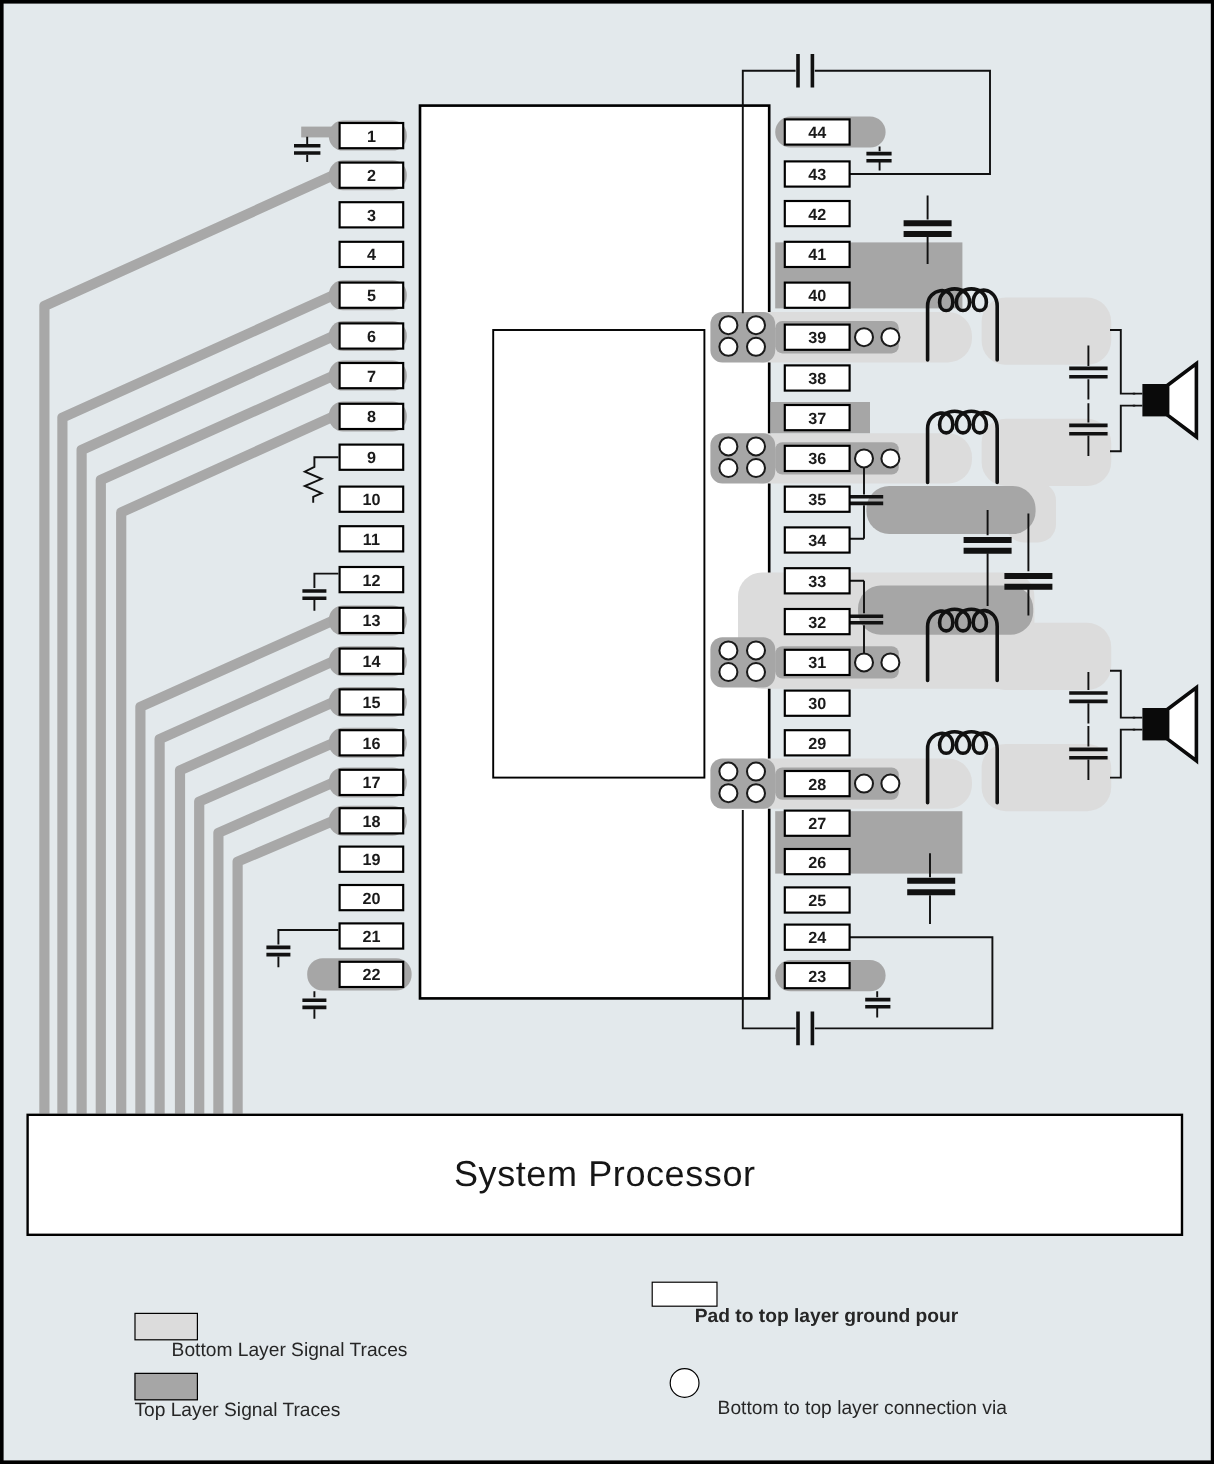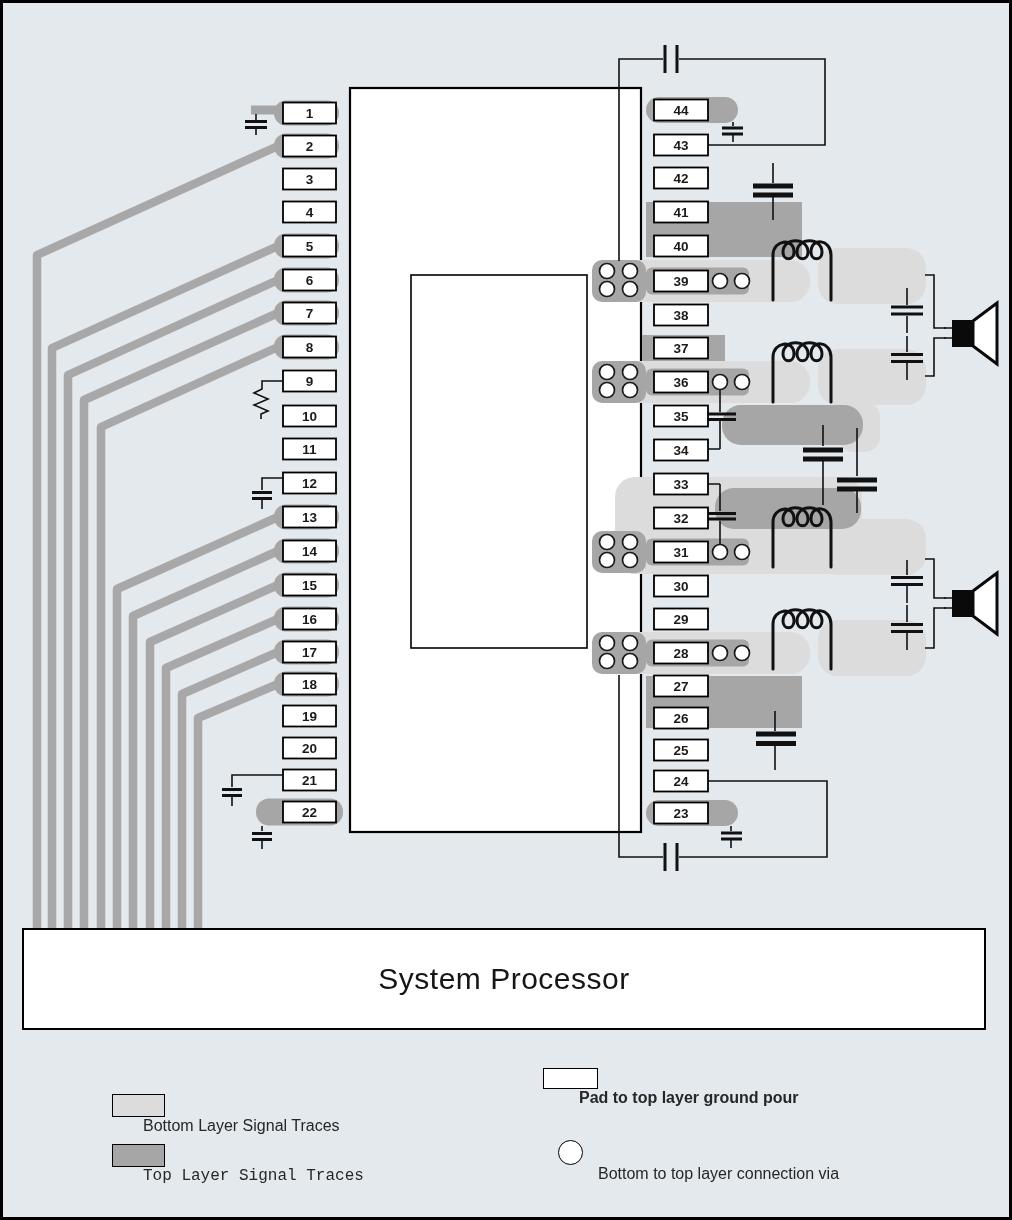--- a/index.html
+++ b/index.html
@@ -33,21 +33,21 @@
   
   .legend-item{position:absolute;display:flex;align-items:flex-start;flex-direction:column;}
   .legend-item .lbl{font-size:16px;color:#262626;white-space:nowrap;}
   .sw-rect{width:53px;height:23px;box-sizing:border-box;border:1.6px solid #000;}
   .sw-bottom{background:var(--light);}
   .sw-top{background:var(--dark);}
   .sw-pad{width:55px;height:21px;background:#fff;}
   .sw-via-slot{width:55px;display:flex;justify-content:center;}
   .sw-via{width:25px;height:25px;border-radius:50%;background:#fff;border:1.6px solid #000;box-sizing:border-box;}
   .li-1{left:109px;top:1091px;} .li-1 .lbl{margin-left:31px;}
-  .li-2{left:109px;top:1141px;} .li-2 .lbl{margin-left:31px;font-family:Liberation Mono, monospace;}
+  .li-2{left:109px;top:1141px;} .li-2 .lbl{}
   .li-3{left:540px;top:1065px;font-weight:bold;} .li-3 .lbl{margin-left:36px;}
   .li-4{left:540px;top:1137px;} .li-4 .lbl{margin-left:55px;}
 </style>
 </head>
 <body>
 
 <div class="canvas">
 
 <svg width="1012" height="1220" viewBox="0 0 1012 1220">
   <defs>

